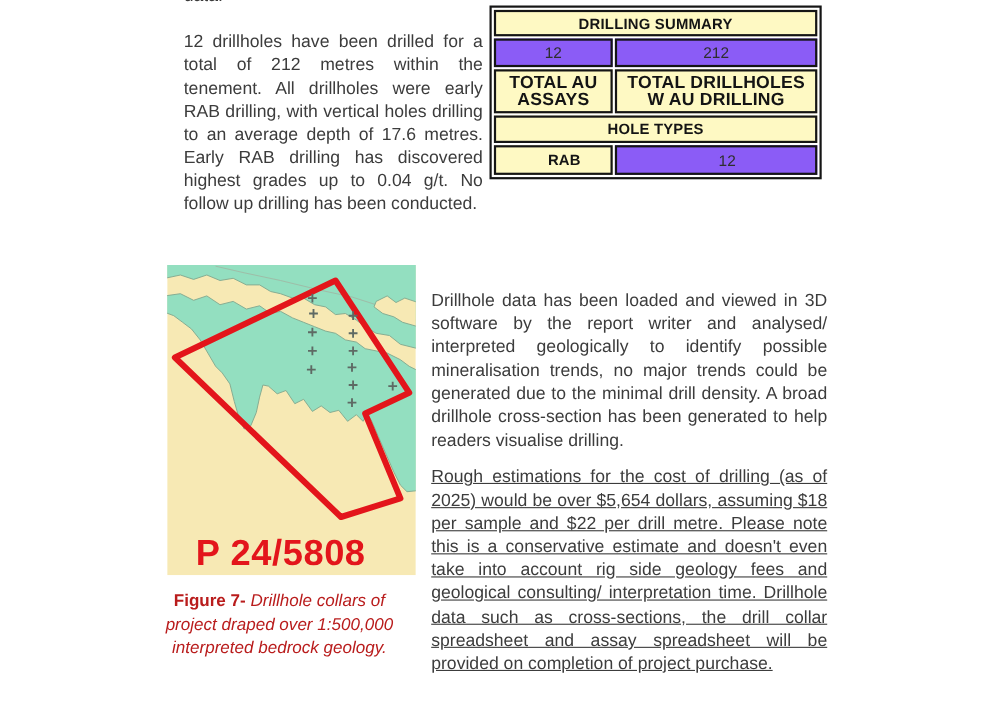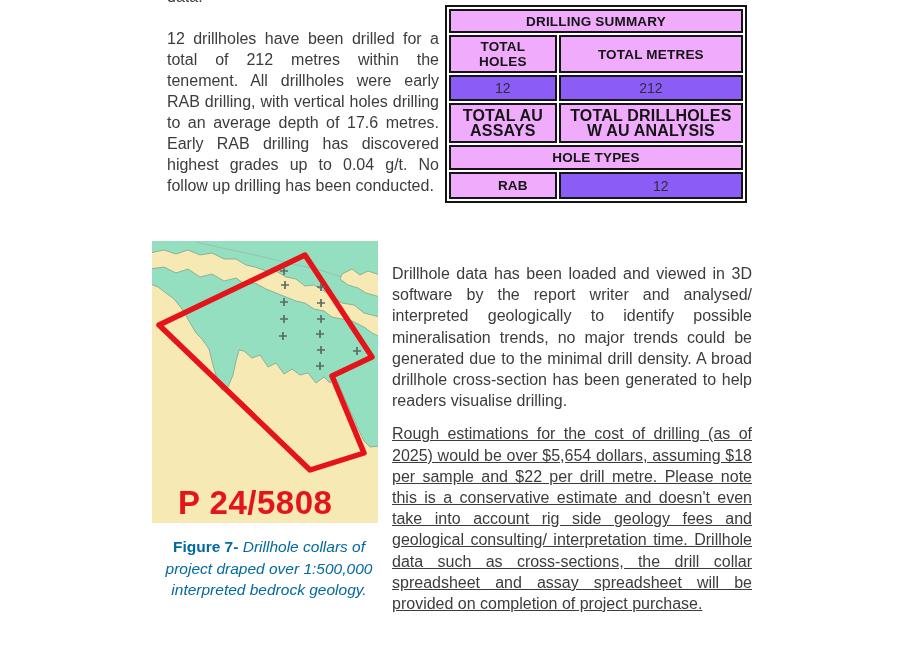--- a/index.html
+++ b/index.html
@@ -30,21 +30,21 @@
     background: #ffffff;
     border: 2px solid #151515;
   }
   table.summary td {
     border: 2px solid #151515;
     text-align: center;
     vertical-align: middle;
     padding: 2px 4px;
   }
   td.hdr {
-    background: #f0abfc;
+    background: #fef9c3;
     color: #141414;
     font-weight: bold;
     font-size: 13.5px;
     letter-spacing: 0.2px;
   }
   td.val {
     background: #8b5cf6;
     color: #2e2e2e;
     font-size: 14px;
   }
@@ -55,22 +55,22 @@
   tr.r-sec td { height: 25px; margin-left: 48px; }
   tr.r-type td { height: 27px; padding-left: 24px; }
   td.rab { text-align: left; padding-left: 6px; }
 
   
   .map-fig { left: 152px; top: 241px; width: 252px; height: 282px; }
   .map-fig svg { display: block; }
 
   
   .caption {
-    left: 159px; top: 536px; width: 220px;
-    text-align: center; color: #0369a1;
+    left: 144px; top: 536px; width: 220px;
+    text-align: center; color: #b91c1c;
     font-size: 15.5px; line-height: 21.5px;
   }
   .caption .pre { font-weight: bold; }
   .caption .txt { font-style: italic; }
 
   
   .right-col {
     left: 392px; top: 263px; width: 360px;
     font-size: 16px; line-height: 21.2px; color: #3c3c3c;
     text-align: justify;
@@ -84,31 +84,27 @@
   <div class="clipped">data.</div>
   <p>12 drillholes have been drilled for a total of 212 metres within the tenement. All drillholes were early RAB drilling, with vertical holes drilling to an average depth of 17.6 metres. Early RAB drilling has discovered highest grades up to 0.04 g/t. No follow up drilling has been conducted.</p>
 </div>
 
 <div class="abs table-wrap">
   <table class="summary">
     <tbody>
       <tr class="r-title">
         <td class="hdr" colspan="2">DRILLING SUMMARY</td>
       </tr>
-      <tr class="r-h1">
-        <td class="hdr">TOTAL HOLES</td>
-        <td class="hdr">TOTAL METRES</td>
-      </tr>
       <tr class="r-v">
         <td class="val">12</td>
         <td class="val">212</td>
       </tr>
       <tr class="r-h2">
         <td class="hdr">TOTAL AU ASSAYS</td>
-        <td class="hdr">TOTAL DRILLHOLES W AU ANALYSIS</td>
+        <td class="hdr">TOTAL DRILLHOLES W AU DRILLING</td>
       </tr>
       <tr class="r-sec">
         <td class="hdr" colspan="2">HOLE TYPES</td>
       </tr>
       <tr class="r-type">
         <td class="hdr rab">RAB</td>
         <td class="val">12</td>
       </tr>
     </tbody>
   </table>

